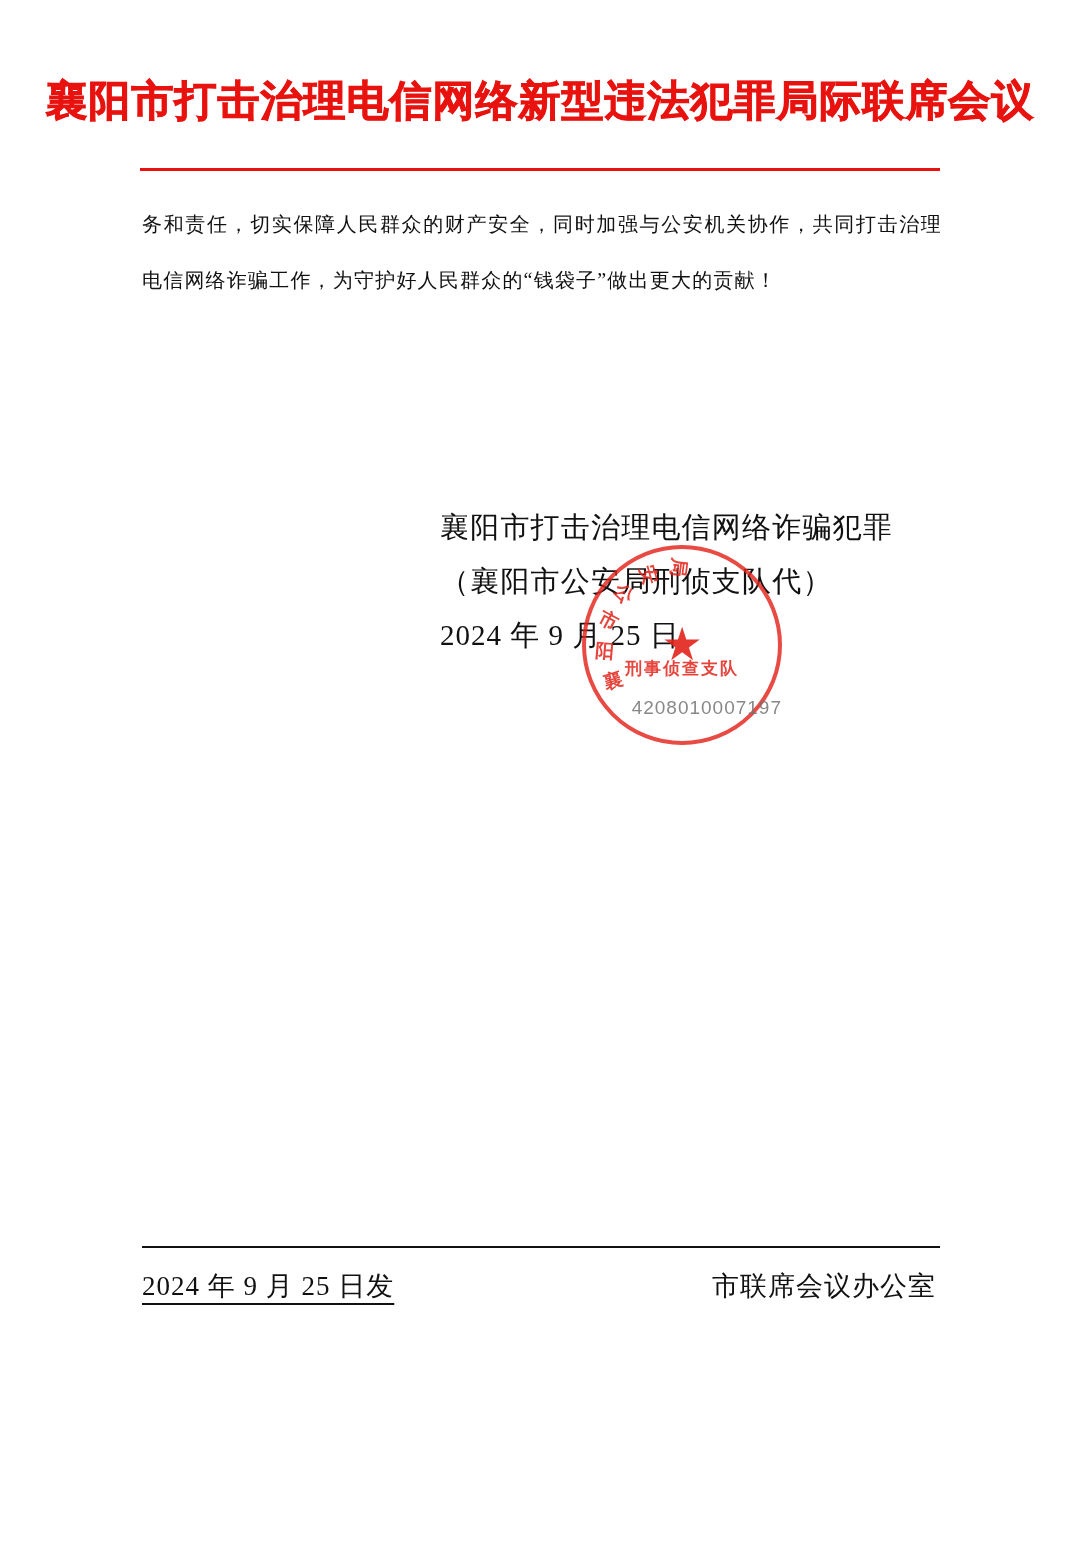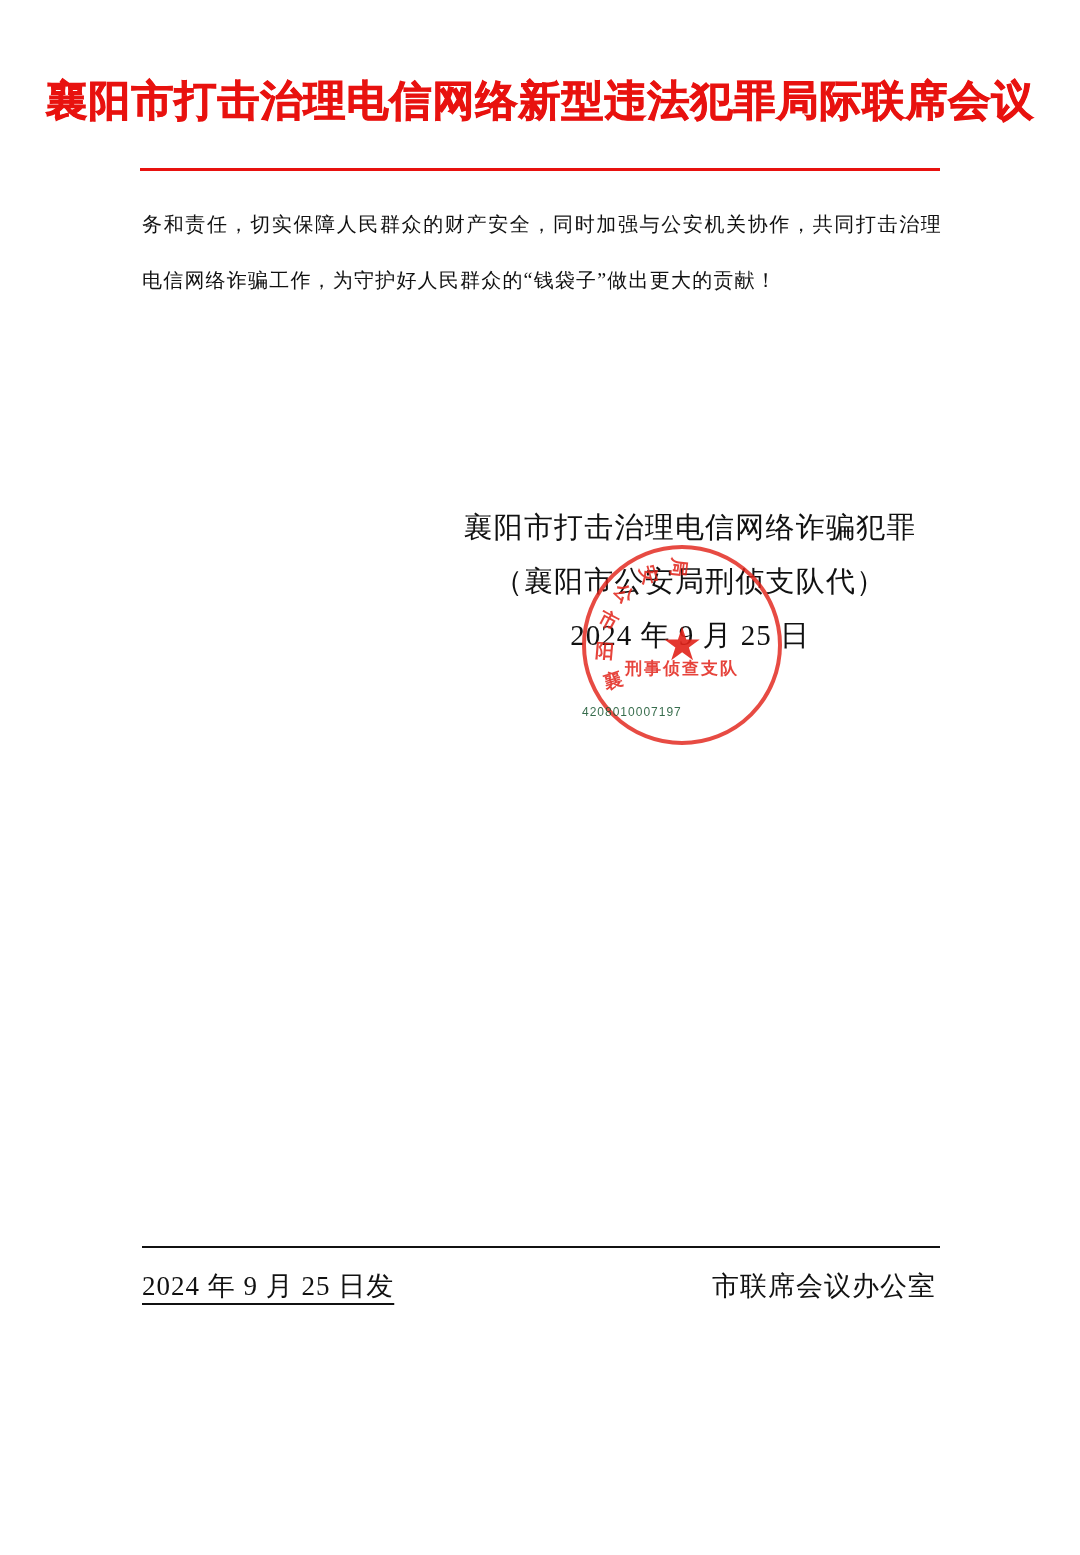--- a/index.html
+++ b/index.html
@@ -64,21 +64,21 @@
   
   .signature {
     position: absolute;
     top: 500px;
     left: 440px;
     width: 500px;
     font-size: 29px;
     line-height: 54px;
     color: #111;
     letter-spacing: 1.2px;
-    text-align: center;
+    text-align: left;
   }
   .sig-line {
     display: block;
     white-space: nowrap;
   }
   .sig-line.date {
     letter-spacing: 1px;
   }
 
   
@@ -120,23 +120,23 @@
     font-weight: 700;
     opacity: 0.85;
     transform-origin: 0 0;
     white-space: nowrap;
   }
   .seal-bottom-text {
     position: absolute;
     left: 0;
     right: 0;
     bottom: 26px;
-    text-align: left;
-    font-size: 12px;
-    color: #14532d;
+    text-align: right;
+    font-size: 19px;
+    color: #737373;
     opacity: 0.85;
     letter-spacing: 1px;
     font-family: "Liberation Sans", sans-serif;
   }
   .seal-mid-text {
     position: absolute;
     left: 0;
     right: 0;
     top: 112px;
     text-align: center;

